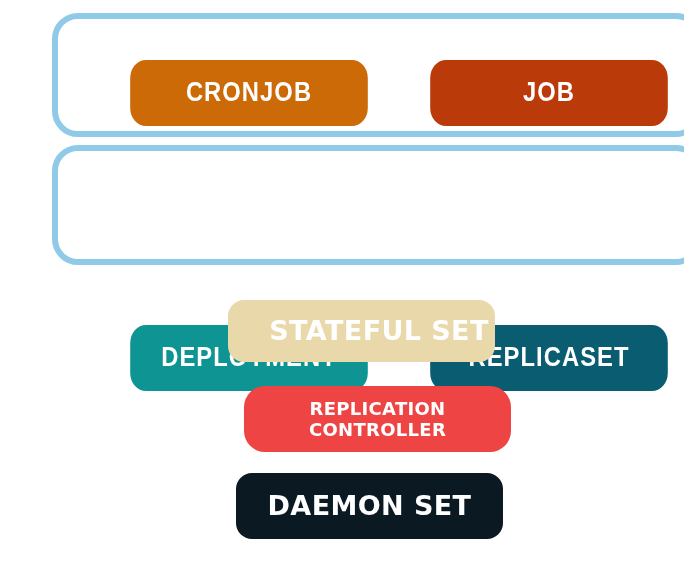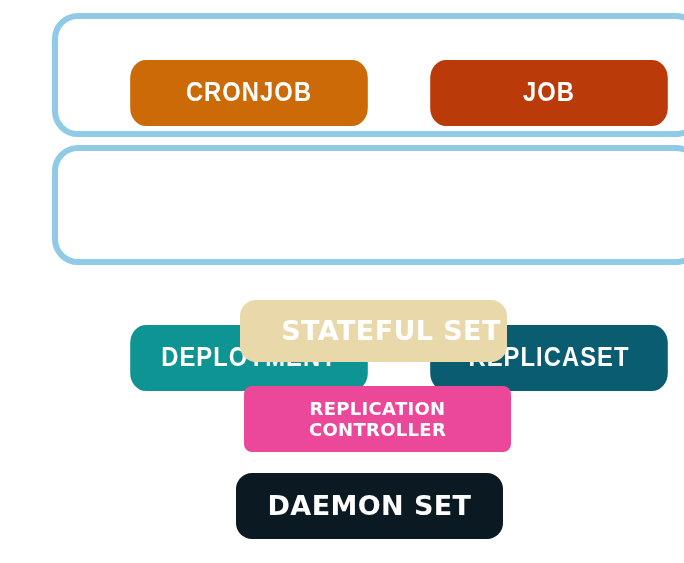--- a/index.html
+++ b/index.html
@@ -106,38 +106,38 @@
   #pill-replicaset {
     left: 356px;
     top: 174px;
     width: 270px;
     height: 66px;
     background: #0a5d71;
   }
 
   
   #pill-statefulset {
-    left: 204px;
+    left: 192px;
     top: 300px;
     width: 267px;
     height: 62px;
     background: #e9d8aa;
     border-radius: 16px;
     font-size: 27px;
     letter-spacing: 0.4px;
     padding-left: 35px;
   }
 
   #pill-replicationcontroller {
     left: 208px;
     top: 386px;
     width: 267px;
     height: 66px;
-    background: #ec4899;
-    border-radius: 8px;
+    background: #ef4444;
+    border-radius: 21px;
     font-size: 18px;
     line-height: 1.18;
     letter-spacing: 0.3px;
   }
 
   #pill-daemonset {
     left: 200px;
     top: 473px;
     width: 267px;
     height: 66px;

